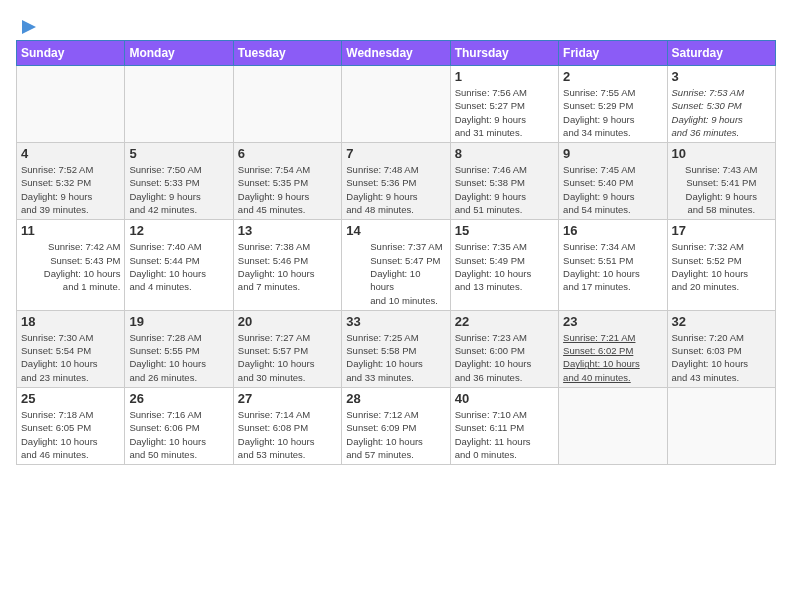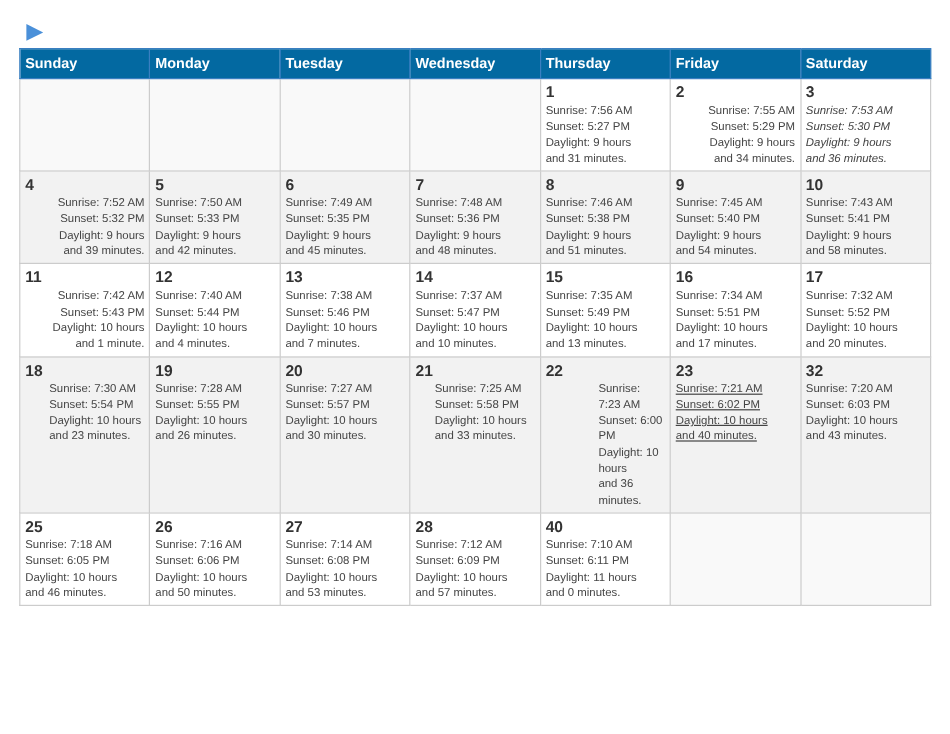--- a/index.html
+++ b/index.html
@@ -14,21 +14,21 @@
       display: flex;
       align-items: flex-start;
       justify-content: space-between;
       margin-bottom: 8px;
     }
     .title-block { text-align: right; }
     .title-block h1 { font-size: 32px; color: #333; font-weight: normal; }
     .title-block h2 { font-size: 14px; color: #555; font-weight: normal; }
     .calendar { width: 100%; border-collapse: collapse; }
     .calendar th {
-      background: #0369a1;
+      background: #8b5cf6;
       color: #fff;
       font-size: 12px;
       font-weight: bold;
       padding: 5px 4px;
       text-align: left;
       border: 1px solid #3a7fc1;
     }
     .calendar td {
       border: 1px solid #ccc;
       vertical-align: top;
@@ -95,51 +95,51 @@
         <td class="empty"></td>
         <td>
           <div class="day-num">1</div>
           <div class="day-info" style="white-space: pre-line;">Sunrise: 7:56 AM
 Sunset: 5:27 PM
 Daylight: 9 hours
 and 31 minutes.</div>
         </td>
         <td>
           <div class="day-num">2</div>
-          <div class="day-info" style="white-space: pre-line; text-align: right;">Sunrise: 7:55 AM
+          <div class="day-info" style="white-space: pre-line;">Sunrise: 7:55 AM
 Sunset: 5:29 PM
 Daylight: 9 hours
 and 34 minutes.</div>
         </td>
         <td>
           <div class="day-num">3</div>
           <div class="day-info" style="white-space: pre-line; font-style: italic;">Sunrise: 7:53 AM
 Sunset: 5:30 PM
 Daylight: 9 hours
 and 36 minutes.</div>
         </td>
       </tr>
       <tr class="row-shade">
         <td>
           <div class="day-num">4</div>
-          <div class="day-info" style="white-space: pre-line; text-align: right;">Sunrise: 7:52 AM
+          <div class="day-info" style="white-space: pre-line;">Sunrise: 7:52 AM
 Sunset: 5:32 PM
 Daylight: 9 hours
 and 39 minutes.</div>
         </td>
         <td>
           <div class="day-num">5</div>
           <div class="day-info" style="white-space: pre-line;">Sunrise: 7:50 AM
 Sunset: 5:33 PM
 Daylight: 9 hours
 and 42 minutes.</div>
         </td>
         <td>
           <div class="day-num">6</div>
-          <div class="day-info" style="white-space: pre-line;">Sunrise: 7:49 AM
+          <div class="day-info" style="white-space: pre-line;">Sunrise: 7:54 AM
 Sunset: 5:35 PM
 Daylight: 9 hours
 and 45 minutes.</div>
         </td>
         <td>
           <div class="day-num">7</div>
           <div class="day-info" style="white-space: pre-line;">Sunrise: 7:48 AM
 Sunset: 5:36 PM
 Daylight: 9 hours
 and 48 minutes.</div>
@@ -153,21 +153,21 @@
         </td>
         <td>
           <div class="day-num">9</div>
           <div class="day-info" style="white-space: pre-line;">Sunrise: 7:45 AM
 Sunset: 5:40 PM
 Daylight: 9 hours
 and 54 minutes.</div>
         </td>
         <td>
           <div class="day-num">10</div>
-          <div class="day-info" style="white-space: pre-line;">Sunrise: 7:43 AM
+          <div class="day-info" style="white-space: pre-line; text-align: center;">Sunrise: 7:43 AM
 Sunset: 5:41 PM
 Daylight: 9 hours
 and 58 minutes.</div>
         </td>
       </tr>
       <tr>
         <td>
           <div class="day-num">11</div>
           <div class="day-info" style="white-space: pre-line; text-align: right;">Sunrise: 7:42 AM
 Sunset: 5:43 PM
@@ -183,21 +183,21 @@
         </td>
         <td>
           <div class="day-num">13</div>
           <div class="day-info" style="white-space: pre-line;">Sunrise: 7:38 AM
 Sunset: 5:46 PM
 Daylight: 10 hours
 and 7 minutes.</div>
         </td>
         <td>
           <div class="day-num">14</div>
-          <div class="day-info" style="white-space: pre-line;">Sunrise: 7:37 AM
+          <div class="day-info" style="white-space: pre-line; margin-left: 24px;">Sunrise: 7:37 AM
 Sunset: 5:47 PM
 Daylight: 10 hours
 and 10 minutes.</div>
         </td>
         <td>
           <div class="day-num">15</div>
           <div class="day-info" style="white-space: pre-line;">Sunrise: 7:35 AM
 Sunset: 5:49 PM
 Daylight: 10 hours
 and 13 minutes.</div>
@@ -213,49 +213,49 @@
           <div class="day-num">17</div>
           <div class="day-info" style="white-space: pre-line;">Sunrise: 7:32 AM
 Sunset: 5:52 PM
 Daylight: 10 hours
 and 20 minutes.</div>
         </td>
       </tr>
       <tr class="row-shade">
         <td>
           <div class="day-num">18</div>
-          <div class="day-info" style="white-space: pre-line; margin-left: 20px;">Sunrise: 7:30 AM
+          <div class="day-info" style="white-space: pre-line;">Sunrise: 7:30 AM
 Sunset: 5:54 PM
 Daylight: 10 hours
 and 23 minutes.</div>
         </td>
         <td>
           <div class="day-num">19</div>
           <div class="day-info" style="white-space: pre-line;">Sunrise: 7:28 AM
 Sunset: 5:55 PM
 Daylight: 10 hours
 and 26 minutes.</div>
         </td>
         <td>
           <div class="day-num">20</div>
           <div class="day-info" style="white-space: pre-line;">Sunrise: 7:27 AM
 Sunset: 5:57 PM
 Daylight: 10 hours
 and 30 minutes.</div>
         </td>
         <td>
-          <div class="day-num">21</div>
-          <div class="day-info" style="white-space: pre-line; margin-left: 16px;">Sunrise: 7:25 AM
+          <div class="day-num">33</div>
+          <div class="day-info" style="white-space: pre-line;">Sunrise: 7:25 AM
 Sunset: 5:58 PM
 Daylight: 10 hours
 and 33 minutes.</div>
         </td>
         <td>
           <div class="day-num">22</div>
-          <div class="day-info" style="white-space: pre-line; margin-left: 44px;">Sunrise: 7:23 AM
+          <div class="day-info" style="white-space: pre-line;">Sunrise: 7:23 AM
 Sunset: 6:00 PM
 Daylight: 10 hours
 and 36 minutes.</div>
         </td>
         <td>
           <div class="day-num">23</div>
           <div class="day-info" style="white-space: pre-line; text-decoration: underline;">Sunrise: 7:21 AM
 Sunset: 6:02 PM
 Daylight: 10 hours
 and 40 minutes.</div>

